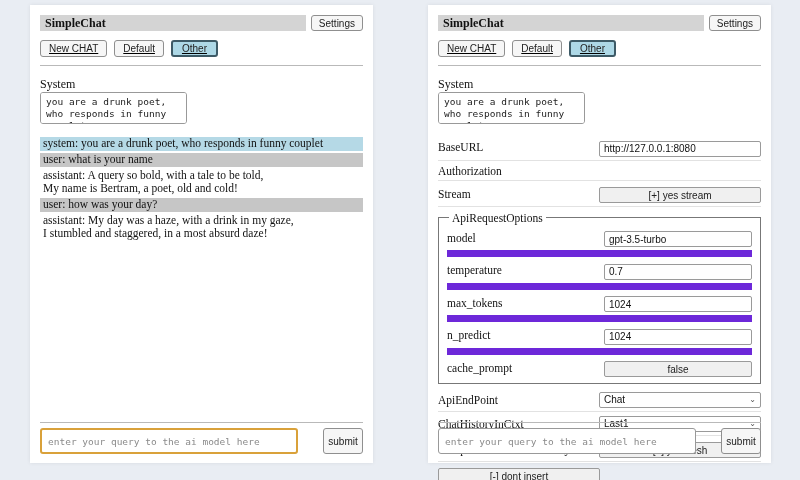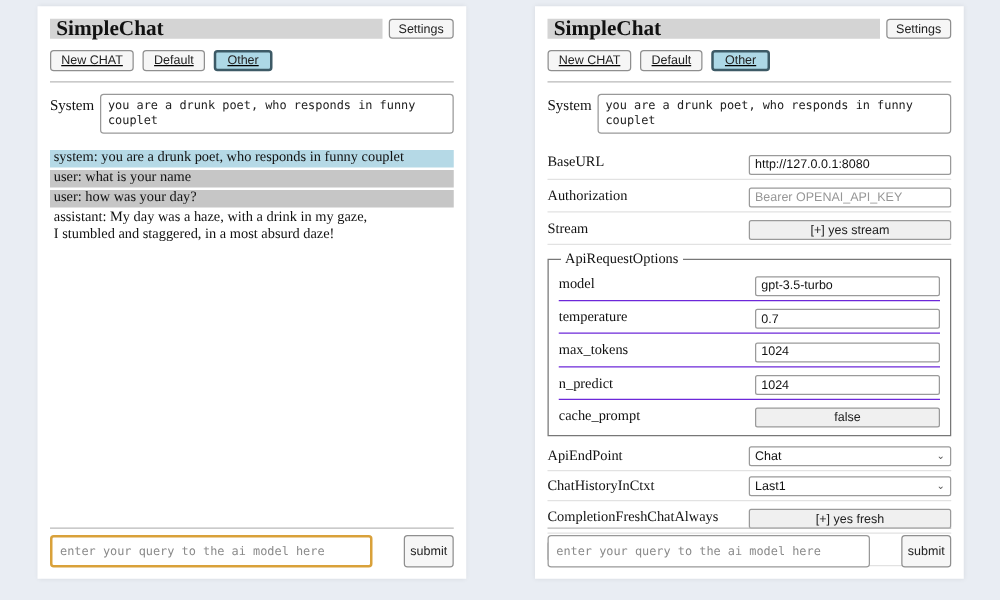--- a/index.html
+++ b/index.html
@@ -16,21 +16,21 @@
     box-shadow:0 0 4px rgba(0,0,0,0.08);
     padding:10px;
   }
   .panel.left  { left:30px; }
   .panel.right { left:428px; }
 
   
   .titlebar { display:flex; align-items:stretch; gap:5px; }
   .titlebar-bar {
     flex:1; background:#d4d4d4; padding:1px 5px;
-    font-weight:bold; font-size:17px; line-height:14px; color:#111;
+    font-weight:bold; font-size:12px; line-height:14px; color:#111;
   }
   .settings-btn {
     font-family:"Liberation Sans", sans-serif; font-size:10px;
     background:#f6f6f6; border:1px solid #8f8f8f; border-radius:3px;
     padding:1px 7px; color:#222; cursor:pointer;
   }
 
   
   .toolbar { margin-top:9px; display:flex; gap:7px;text-decoration:underline; }
   .tb-btn {
@@ -38,21 +38,21 @@
     background:#f6f6f6; border:1px solid #8f8f8f; border-radius:3px;
     padding:2px 8px; color:#222; cursor:pointer;
   }
   .tb-btn.selected {
     background:#add8e6; border:2px solid #3d5a66; padding:1px 9px;
   }
 
   hr.sep { border:none; border-top:1px solid #b9b9b9; margin:8px 0 0 0; }
 
   
-  .system-row { display:flex; margin-top:9px; align-items:flex-start; }
+  .system-row { display:flex; margin-top:9px; align-items:flex-start;flex-direction:column; }
   .system-label { font-size:12px; color:#111; margin:2px 5px 0 0; }
   .system-textarea {
     flex:1; height:32px; resize:none;
     font-family:"DejaVu Sans Mono", monospace; font-size:9.5px; line-height:12px;
     border:1px solid #999; border-radius:3px; padding:3px 5px; color:#222;
     background:#fff;
   }
 
   
   .chat-log { margin-top:13px; }
@@ -86,21 +86,21 @@
     font-family:"Liberation Sans", sans-serif; font-size:10px; color:#111;
     background:#fff; border:1px solid #9a9a9a; border-radius:2px; padding:0 4px;
     cursor:pointer;
   }
   .chev { font-size:8px; color:#555; line-height:8px; }
 
   .fieldset {
     border:1px solid #777; margin:5px 0 4px 0; padding:1px 8px 3px 8px;
   }
   .fieldset legend { font-size:11.5px; padding:0 3px; margin-left:2px; color:#111; }
-  .fieldset .srow { border-bottom:1px solid #6d28d9; }
+  .fieldset .srow { border-bottom:7px solid #6d28d9; }
   .fieldset .srow:last-child { border-bottom:none; }
 
   
   .footer { position:absolute; left:10px; right:10px; bottom:9px; }
   .footer hr.sep { margin:0 0 5px 0; }
   .query-row { display:flex; align-items:flex-end;gap:16px; }
   .query-input {
     flex:1; height:26px;
     font-family:"DejaVu Sans Mono", monospace; font-size:9.5px;
     border:1px solid #999; border-radius:3px; padding:2px 6px; color:#222;
@@ -134,20 +134,24 @@
   <hr class="sep">
 
   <div class="system-row">
     <span class="system-label">System</span>
     <textarea class="system-textarea" style="">you are a drunk poet, who responds in funny couplet</textarea>
   </div>
 
   <div class="chat-log">
     <div class="msg system">system: you are a drunk poet, who responds in funny couplet</div>
     <div class="msg user">user: what is your name</div>
+    <div class="msg assistant">
+      <div>assistant: A query so bold, with a tale to be told,</div>
+      <div>My name is Bertram, a poet, old and cold!</div>
+    </div>
     <div class="msg user">user: how was your day?</div>
     <div class="msg assistant">
       <div>assistant: My day was a haze, with a drink in my gaze,</div>
       <div>I stumbled and staggered, in a most absurd daze!</div>
     </div>
   </div>
 
   <div class="footer">
     <hr class="sep">
     <div class="query-row">
@@ -182,23 +186,20 @@
 
     <div class="srow">
       <span class="srow-label">BaseURL</span>
       <span class="ctl-wrap">
         <input class="ctl-input" type="text" value="http://127.0.0.1:8080" style="">
       </span>
     </div>
 
     <div class="srow">
       <span class="srow-label">Authorization</span>
-      <span class="ctl-wrap">
-        <input class="ctl-input" type="text" placeholder="Bearer OPENAI_API_KEY" style="">
-      </span>
     </div>
 
     <div class="srow">
       <span class="srow-label">Stream</span>
       <span class="ctl-wrap">
         <button class="ctl-btn">[+] yes stream</button>
       </span>
     </div>
 
 

